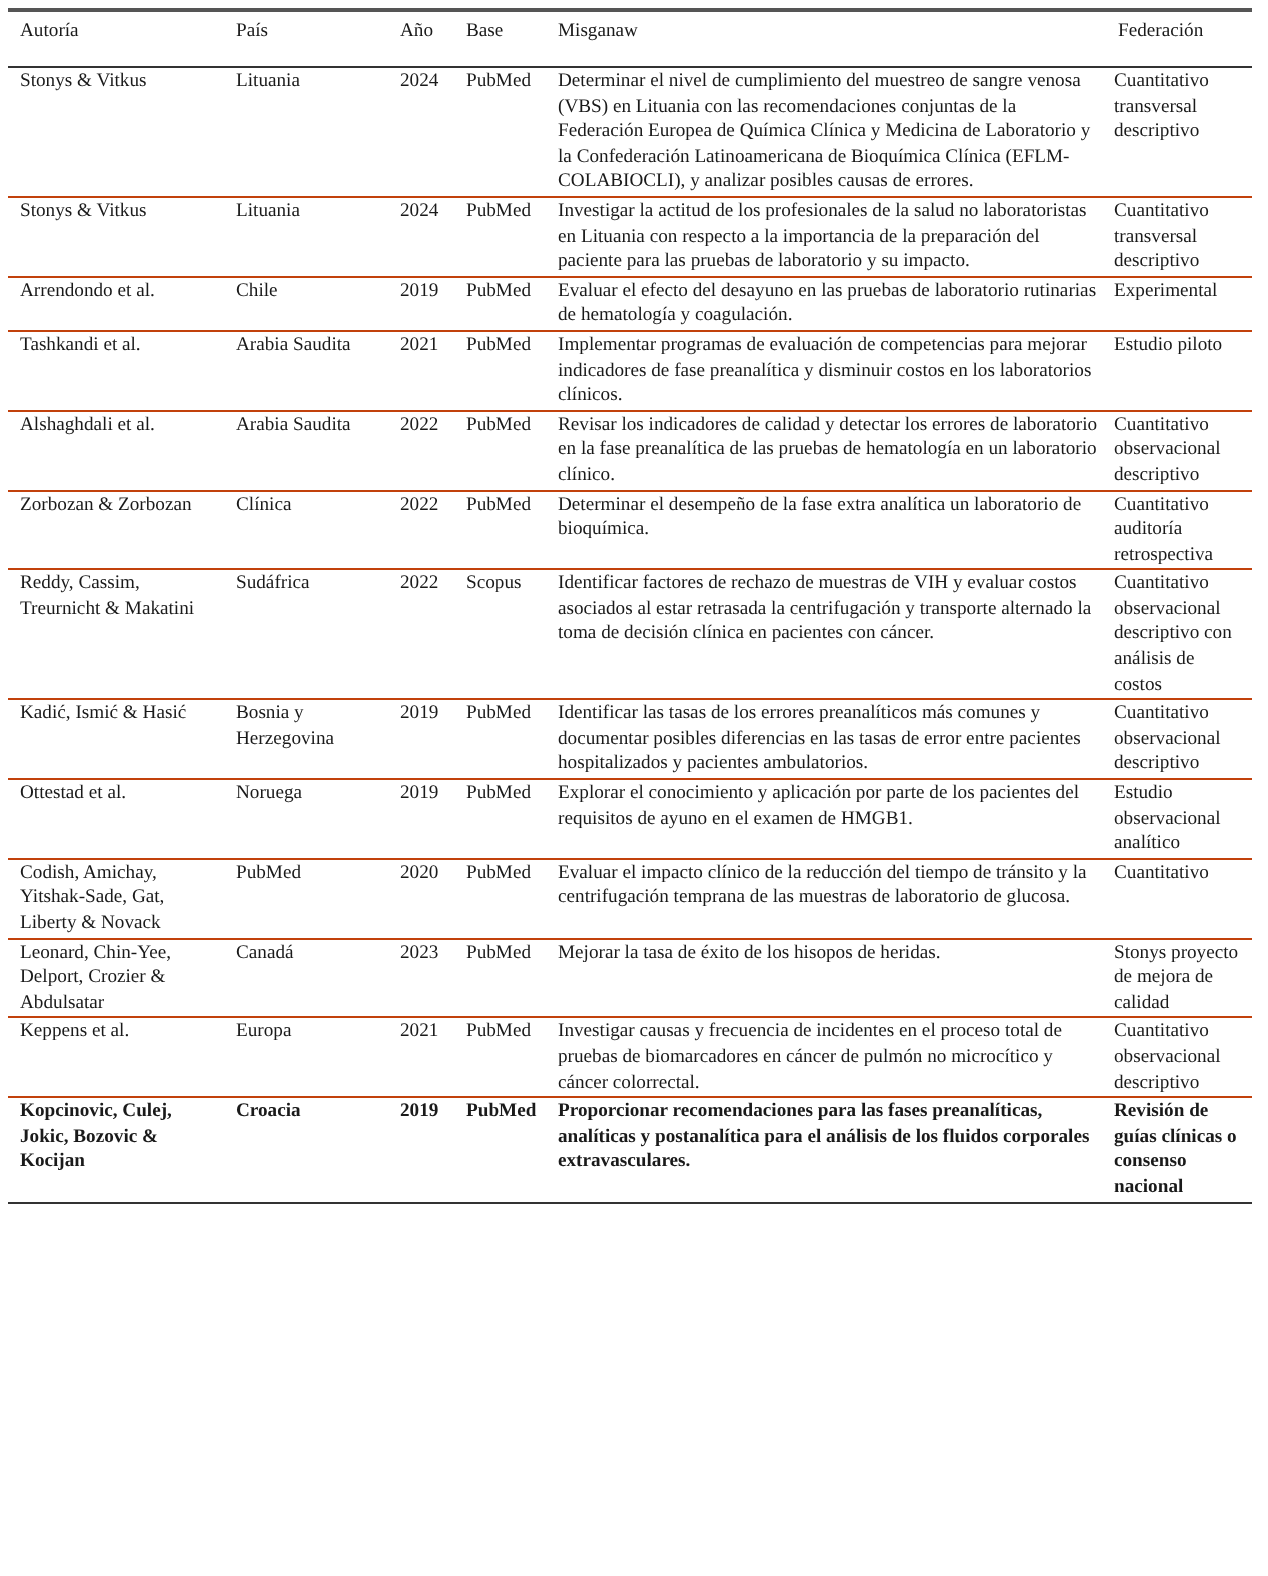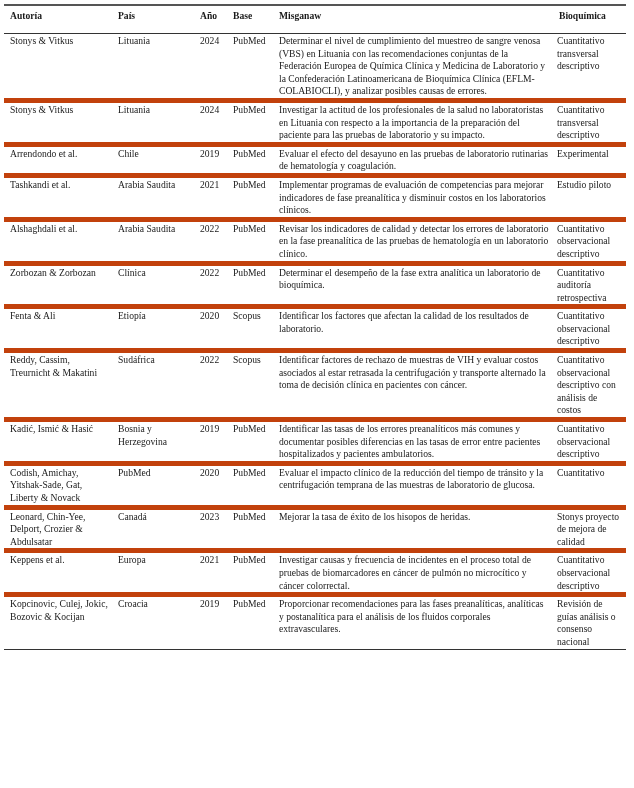--- a/index.html
+++ b/index.html
@@ -5,24 +5,24 @@
   html, body { margin: 0; padding: 0; background: #ffffff; }
   body { width: 634px; height: 788px; overflow: hidden; font-family: "Liberation Serif", "DejaVu Serif", serif; color: #1a1a1a; }
   table { position: absolute; left: 4px; top: 4px; width: 622px; border-collapse: collapse; table-layout: fixed; font-size: 9.6px; line-height: 12.6px; }
   col.c-aut { width: 108px; }
   col.c-pais { width: 82px; }
   col.c-ano { width: 33px; }
   col.c-base { width: 46px; }
   col.c-obj { width: 280px; }
   col.c-met { width: 73px; }
   thead tr { border-top: 2px solid #555; border-bottom: 1.5px solid #333; }
-  th { text-align: left; font-weight: bold; padding: 4px 3px 3px 6px; vertical-align: top; height: 20px; }
+  th { text-align: left; font-weight: normal; padding: 4px 3px 3px 6px; vertical-align: top; height: 20px; }
   td { padding: 1px 3px 0px 6px; vertical-align: top; }
-  tbody tr { border-bottom: 5px solid #c2410c; }
-  tbody tr:last-child { border-bottom: 1.5px solid #333; }
+  tbody tr { border-bottom: 1px solid #c2410c; }
+  tbody tr:last-child { border-bottom: 1.5px solid #333; font-weight: bold; }
   td.met { padding-left: 4px; }
 </style>
 </head>
 <body>
 
 <table>
   <colgroup>
     <col class="c-aut">
       <col class="c-pais">
       <col class="c-ano">
@@ -30,21 +30,21 @@
       <col class="c-obj">
       <col class="c-met">
   </colgroup>
   <thead>
     <tr>
       <th>Autoría</th>
       <th>País</th>
       <th>Año</th>
       <th>Base</th>
       <th>Misganaw</th>
-      <th>Bioquímica</th>
+      <th>Federación</th>
     </tr>
   </thead>
   <tbody id="tbody">
       <tr>
         <td>Stonys &amp; Vitkus</td>
         <td>Lituania</td>
         <td>2024</td>
         <td>PubMed</td>
         <td>Determinar el nivel de cumplimiento del muestreo de sangre venosa (VBS) en Lituania con las recomendaciones conjuntas de la Federación Europea de Química Clínica y Medicina de Laboratorio y la Confederación Latinoamericana de Bioquímica Clínica (EFLM-COLABIOCLI), y analizar posibles causas de errores.</td>
         <td class="met">Cuantitativo transversal descriptivo</td>
@@ -83,42 +83,42 @@
       </tr>
       <tr>
         <td>Zorbozan &amp; Zorbozan</td>
         <td>Clínica</td>
         <td>2022</td>
         <td>PubMed</td>
         <td>Determinar el desempeño de la fase extra analítica un laboratorio de bioquímica.</td>
         <td class="met">Cuantitativo auditoría retrospectiva</td>
       </tr>
       <tr>
-        <td>Fenta &amp; Ali</td>
-        <td>Etiopía</td>
-        <td>2020</td>
-        <td>Scopus</td>
-        <td>Identificar los factores que afectan la calidad de los resultados de laboratorio.</td>
-        <td class="met">Cuantitativo observacional descriptivo</td>
-      </tr>
-      <tr>
         <td>Reddy, Cassim, Treurnicht &amp; Makatini</td>
         <td>Sudáfrica</td>
         <td>2022</td>
         <td>Scopus</td>
         <td>Identificar factores de rechazo de muestras de VIH y evaluar costos asociados al estar retrasada la centrifugación y transporte alternado la toma de decisión clínica en pacientes con cáncer.</td>
         <td class="met">Cuantitativo observacional descriptivo con análisis de costos</td>
       </tr>
       <tr>
         <td>Kadić, Ismić &amp; Hasić</td>
         <td>Bosnia y Herzegovina</td>
         <td>2019</td>
         <td>PubMed</td>
         <td>Identificar las tasas de los errores preanalíticos más comunes y documentar posibles diferencias en las tasas de error entre pacientes hospitalizados y pacientes ambulatorios.</td>
         <td class="met">Cuantitativo observacional descriptivo</td>
+      </tr>
+      <tr>
+        <td>Ottestad et al.</td>
+        <td>Noruega</td>
+        <td>2019</td>
+        <td>PubMed</td>
+        <td>Explorar el conocimiento y aplicación por parte de los pacientes del requisitos de ayuno en el examen de HMGB1.</td>
+        <td class="met">Estudio observacional analítico</td>
       </tr>
       <tr>
         <td>Codish, Amichay, Yitshak-Sade, Gat, Liberty &amp; Novack</td>
         <td>PubMed</td>
         <td>2020</td>
         <td>PubMed</td>
         <td>Evaluar el impacto clínico de la reducción del tiempo de tránsito y la centrifugación temprana de las muestras de laboratorio de glucosa.</td>
         <td class="met">Cuantitativo</td>
       </tr>
       <tr>
@@ -136,16 +136,16 @@
         <td>PubMed</td>
         <td>Investigar causas y frecuencia de incidentes en el proceso total de pruebas de biomarcadores en cáncer de pulmón no microcítico y cáncer colorrectal.</td>
         <td class="met">Cuantitativo observacional descriptivo</td>
       </tr>
       <tr>
         <td>Kopcinovic, Culej, Jokic, Bozovic &amp; Kocijan</td>
         <td>Croacia</td>
         <td>2019</td>
         <td>PubMed</td>
         <td>Proporcionar recomendaciones para las fases preanalíticas, analíticas y postanalítica para el análisis de los fluidos corporales extravasculares.</td>
-        <td class="met"> Revisión de guías análisis o consenso nacional</td>
+        <td class="met"> Revisión de guías clínicas o consenso nacional</td>
       </tr>
     </tbody>
 </table>
 
 </body></html>

